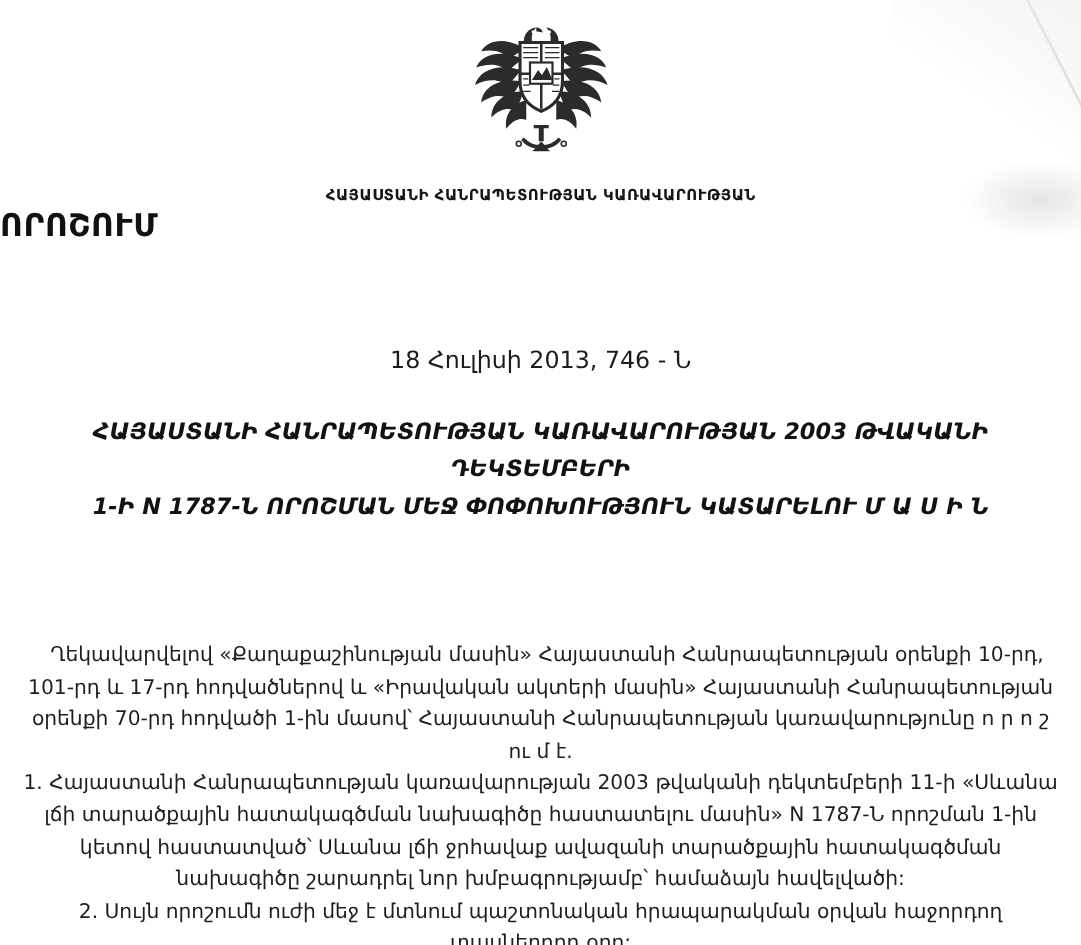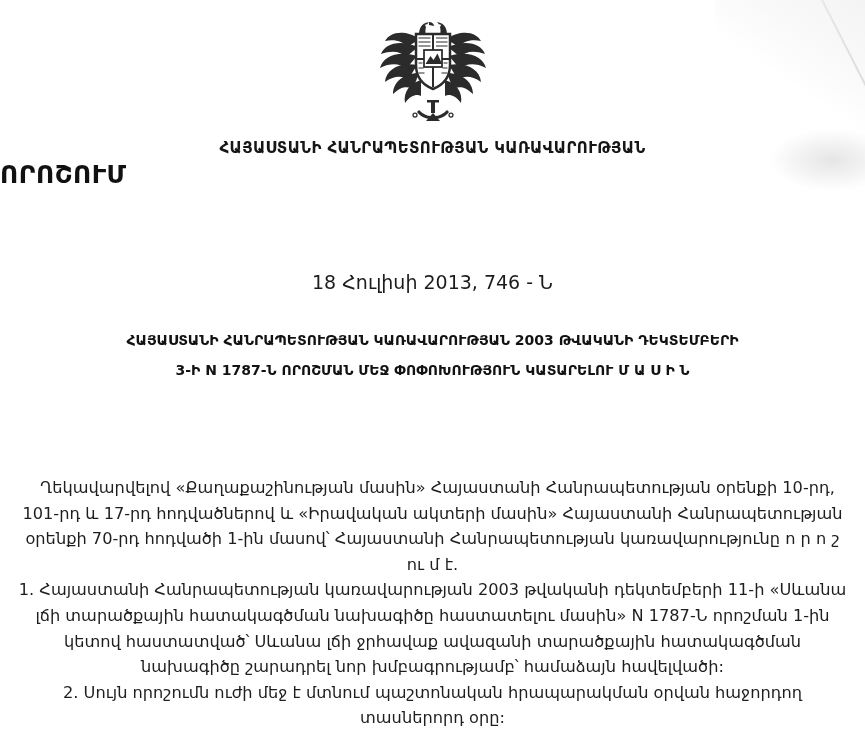--- a/index.html
+++ b/index.html
@@ -24,24 +24,24 @@
     content:"";position:absolute;top:-20px;right:52px;width:2px;height:190px;
     background:linear-gradient(to bottom, rgba(0,0,0,0.05), rgba(0,0,0,0.12) 70%, rgba(0,0,0,0));
     transform:rotate(-27deg);transform-origin:top right;
   }
   .emblem-wrap{
     margin:12px auto 0 auto;
     width:124px;height:118px;
     display:flex;align-items:center;justify-content:center;
   }
   .org-line{
-    margin-top:9px;
+    margin-top:19px;
     text-align:center;
     font-weight:bold;
-    font-size:15px;
+    font-size:12px;
     letter-spacing:0.4px;
     color:#161616;
   }
   .doc-type{
     margin-top:3px;
     font-weight:bold;
     font-size:25px;
     letter-spacing:0.5px;
     color:#111111;
   }
@@ -49,23 +49,24 @@
     margin-top:82px;
     text-align:center;
     font-size:19px;
     font-weight:normal;
     color:#1c1c1c;
   }
   .doc-title{
     margin:32px 14px 0 14px;
     text-align:center;
     font-weight:bold;
-    font-size:14px;
+    font-size:18px;
     line-height:30px;
     color:#121212;
+    font-style:italic;
   }
   .body-text{
     margin:90px 16px 0 16px;
     font-size:16.2px;
     line-height:25.6px;
     color:#1e1e1e;
     text-align:center;
   }
   .body-text p{margin:0;padding:0;}
   .body-text p.indent-first{text-indent:10px;}
@@ -129,21 +130,21 @@
   </div>
 
   <div class="org-line">ՀԱՅԱՍՏԱՆԻ ՀԱՆՐԱՊԵՏՈՒԹՅԱՆ ԿԱՌԱՎԱՐՈՒԹՅԱՆ</div>
 
   <div class="doc-type">ՈՐՈՇՈՒՄ</div>
 
   <div class="date-line">18 Հուլիսի 2013, 746 - Ն</div>
 
   <div class="doc-title">
     <div>ՀԱՅԱՍՏԱՆԻ ՀԱՆՐԱՊԵՏՈՒԹՅԱՆ ԿԱՌԱՎԱՐՈՒԹՅԱՆ 2003 ԹՎԱԿԱՆԻ ԴԵԿՏԵՄԲԵՐԻ</div>
-    <div>3-Ի N 1787-Ն ՈՐՈՇՄԱՆ ՄԵՋ ՓՈՓՈԽՈՒԹՅՈՒՆ ԿԱՏԱՐԵԼՈՒ Մ Ա Ս Ի Ն</div>
+    <div>1-Ի N 1787-Ն ՈՐՈՇՄԱՆ ՄԵՋ ՓՈՓՈԽՈՒԹՅՈՒՆ ԿԱՏԱՐԵԼՈՒ Մ Ա Ս Ի Ն</div>
   </div>
 
   <div class="body-text">
     <p class="indent-first">Ղեկավարվելով «Քաղաքաշինության մասին» Հայաստանի Հանրապետության օրենքի 10-րդ, 101-րդ և 17-րդ հոդվածներով և «Իրավական ակտերի մասին» Հայաստանի Հանրապետության օրենքի 70-րդ հոդվածի 1-ին մասով՝ Հայաստանի Հանրապետության կառավարությունը ո ր ո շ ու մ է.</p>
     <p>1. Հայաստանի Հանրապետության կառավարության 2003 թվականի դեկտեմբերի 11-ի «Սևանա լճի տարածքային հատակագծման նախագիծը հաստատելու մասին» N 1787-Ն որոշման 1-ին կետով հաստատված՝ Սևանա լճի ջրհավաք ավազանի տարածքային հատակագծման նախագիծը շարադրել նոր խմբագրությամբ՝ համաձայն հավելվածի:</p>
     <p>2. Սույն որոշումն ուժի մեջ է մտնում պաշտոնական հրապարակման օրվան հաջորդող տասներորդ օրը:</p>
   </div>
 
 </div>
 

